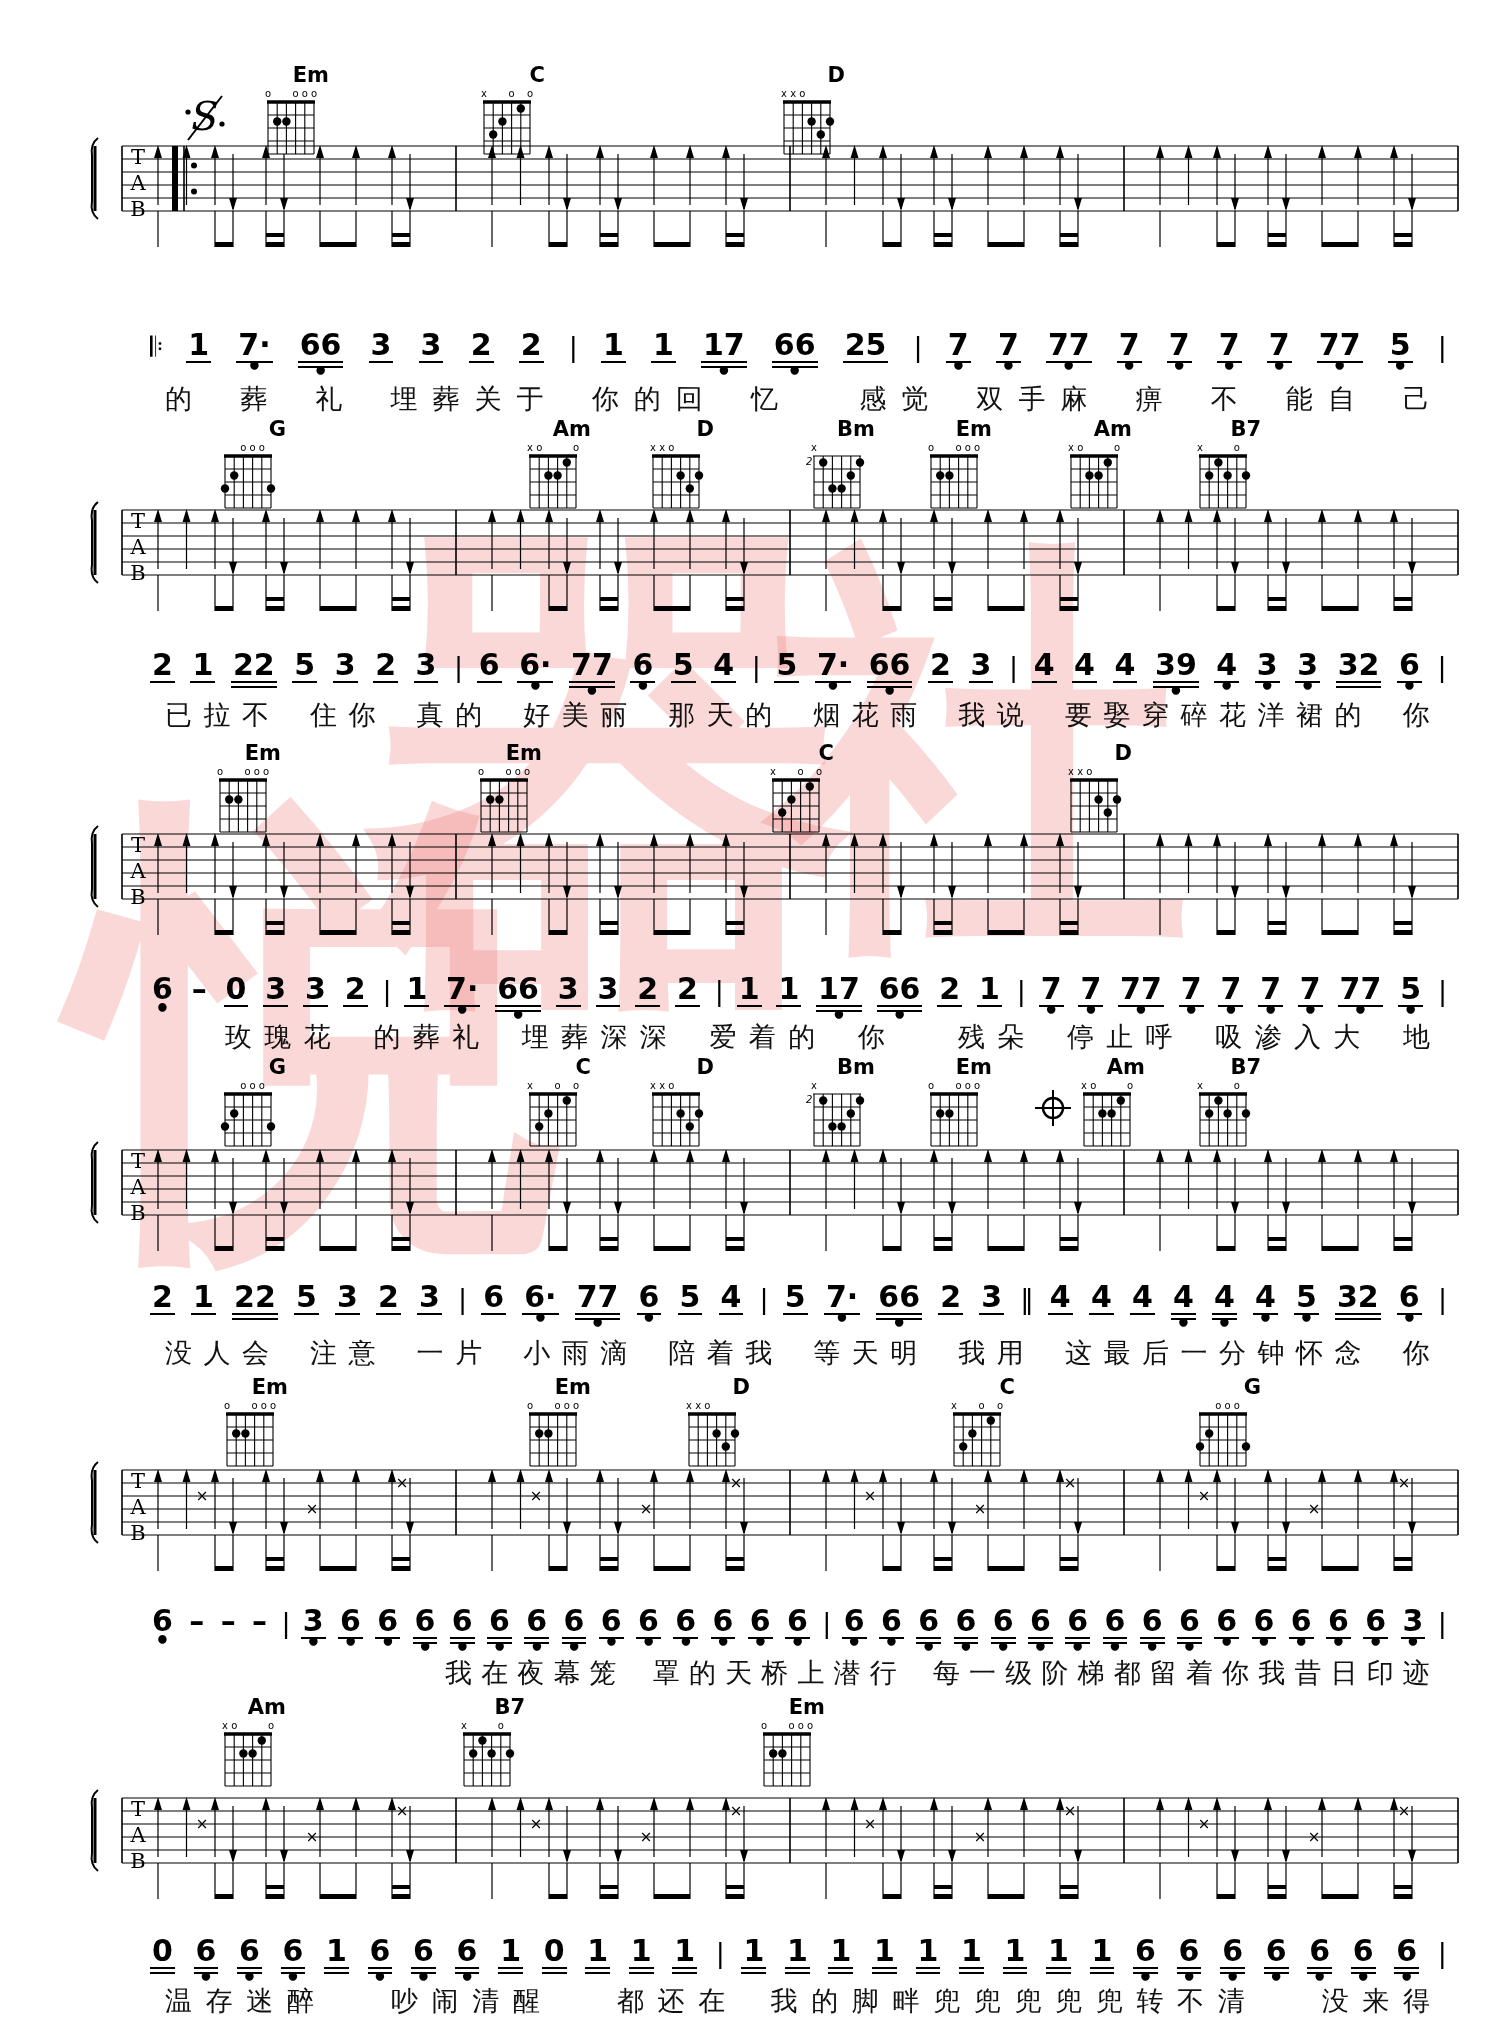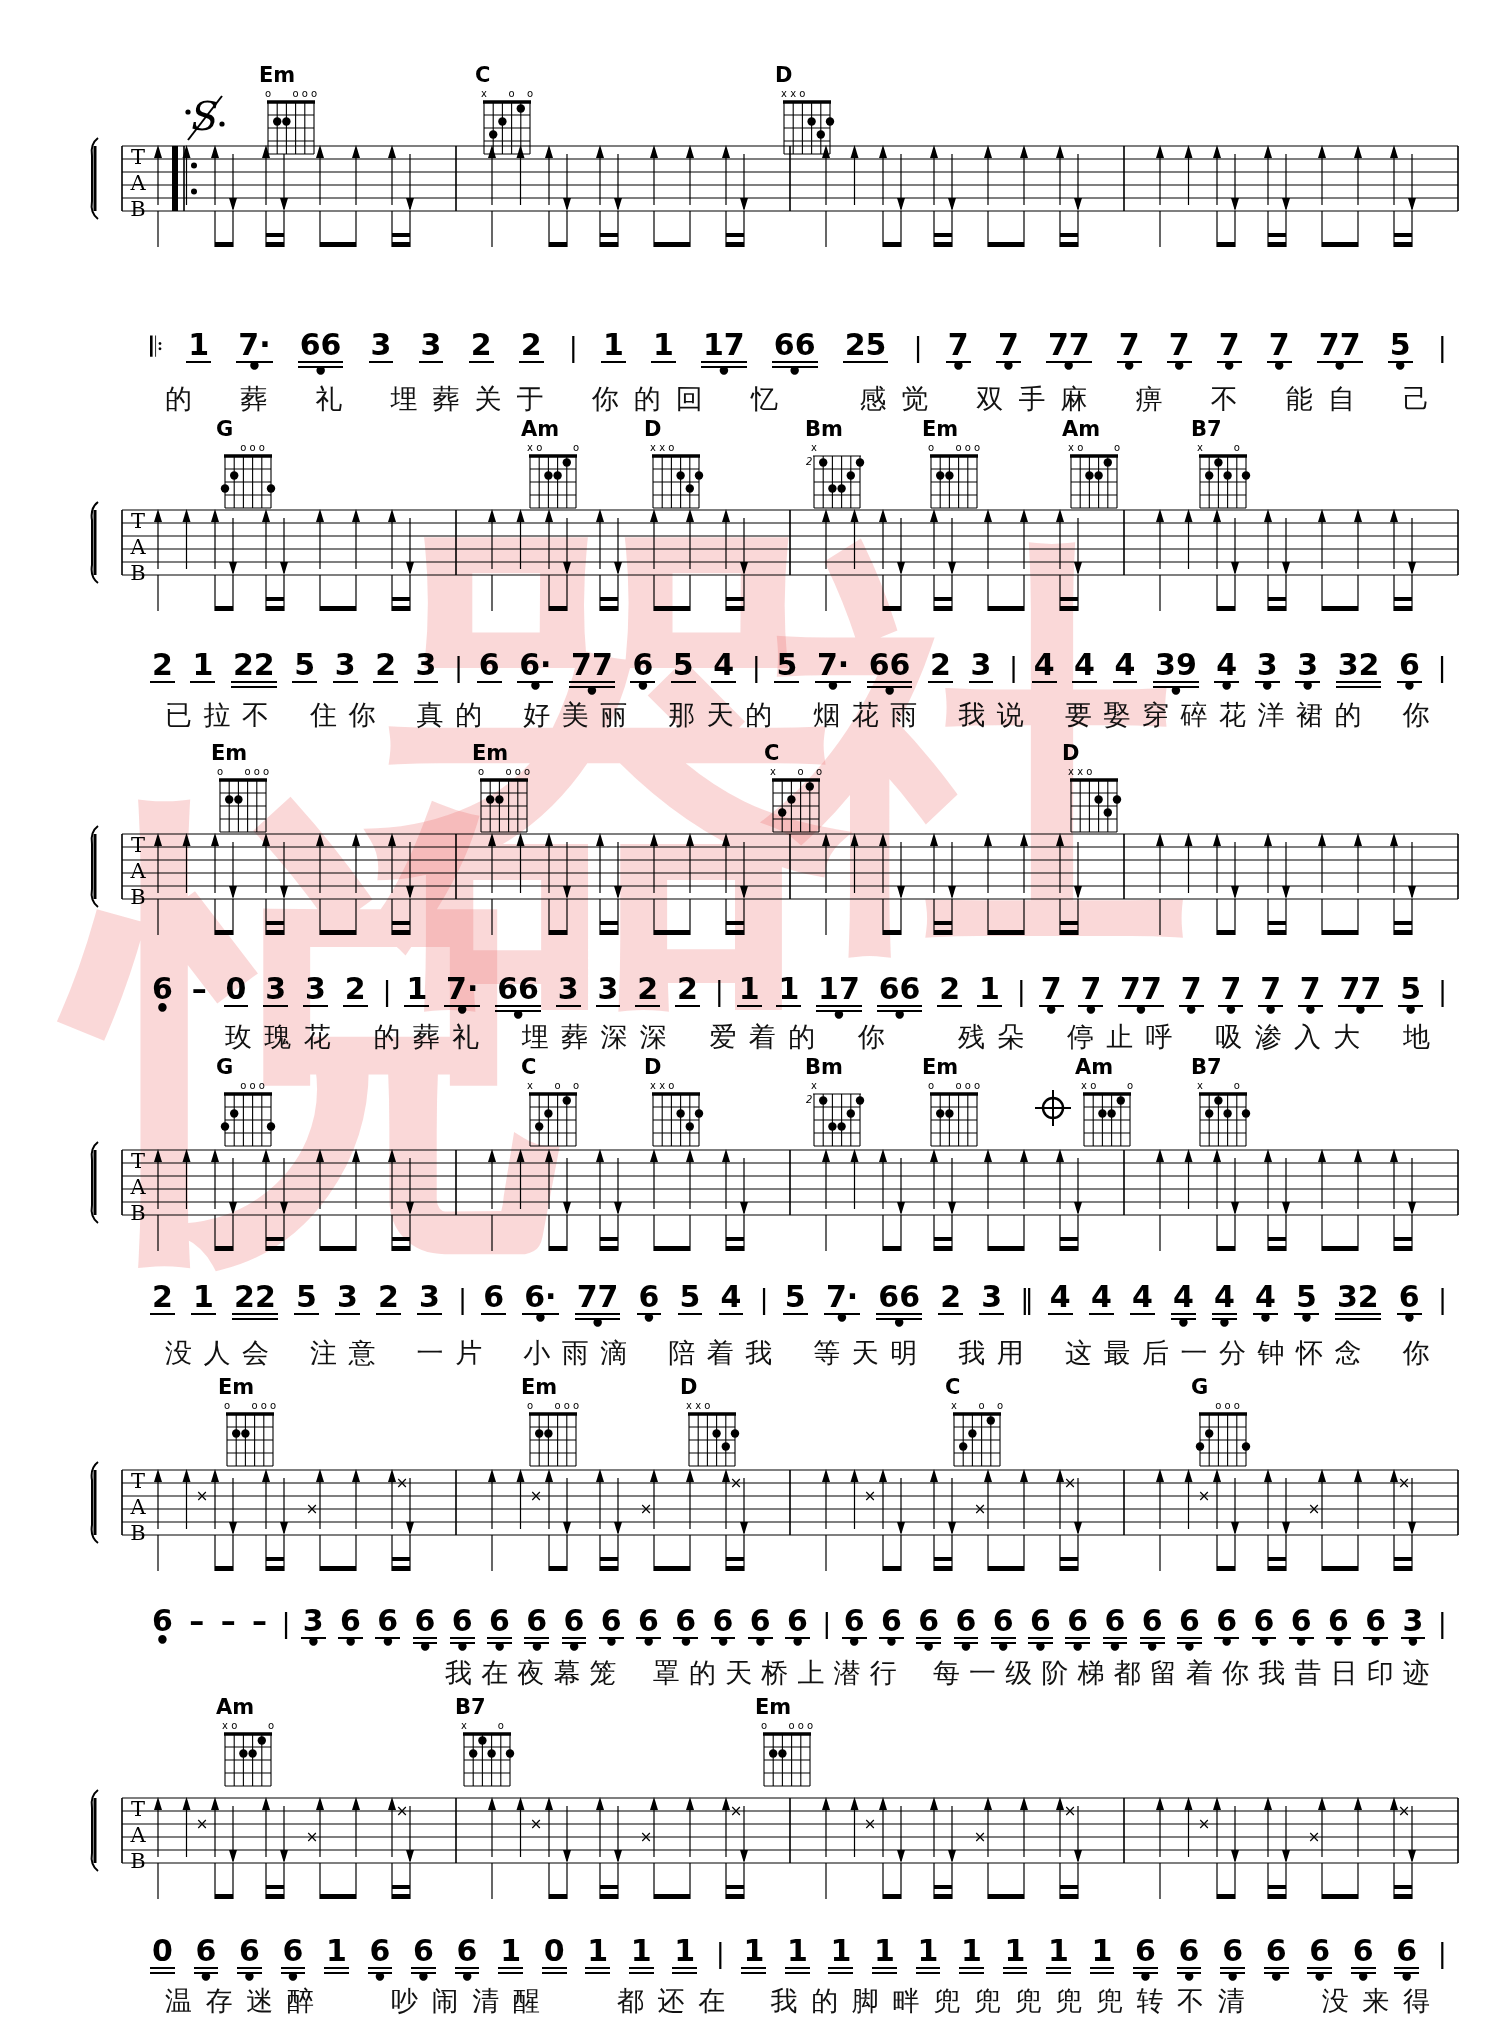--- a/index.html
+++ b/index.html
@@ -6,21 +6,21 @@
   body{
     width:1500px;height:2036px;position:relative;background:#fff;
     font-family:"DejaVu Sans","Liberation Sans",sans-serif;overflow:hidden;
   }
   .watermark{position:absolute;z-index:0;pointer-events:none;}
   .watermark span{
     position:absolute;font-weight:bold;color:rgba(235,105,105,0.26);
     font-family:"DejaVu Sans",sans-serif;line-height:1;
   }
   .system,.chord-row,.melody-row,.lyrics-row,.tab-wrap{position:absolute;left:0;width:1500px;z-index:1;}
-  .chord{position:absolute;transform:translateX(-50%);text-align:left;width:70px;}
+  .chord{position:absolute;transform:translateX(-50%);text-align:right;width:70px;}
   .chord-label{font-size:21px;font-weight:bold;line-height:1.05;}
   .sym{position:absolute;transform:translateX(-50%);}
   .melody-row{left:150px;right:55px;width:auto;display:flex;justify-content:space-between;align-items:flex-start;}
   .note{display:inline-flex;flex-direction:column;align-items:center;font-size:30px;font-weight:700;line-height:1.02;}
   .note .t{padding:0 2px;}
   .note.u1 .t{border-bottom:2.5px solid #000;}
   .note.u2 .t{border-bottom:7px double #000;}
   .note .ld{font-size:24px;line-height:9px;height:11px;font-weight:700;}
   .mbar{font-size:27px;font-weight:400;padding-top:1px;letter-spacing:-2px;}
   .lyrics-row{left:165px;right:70px;width:auto;display:flex;justify-content:space-between;font-size:27px;color:#111;}

